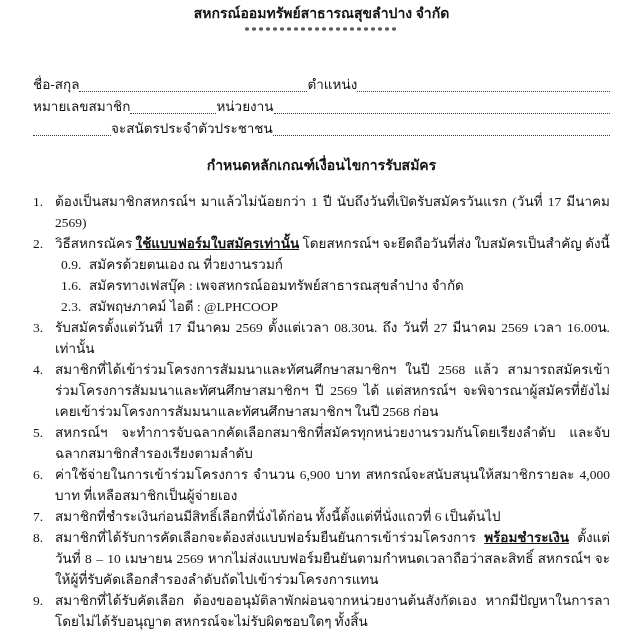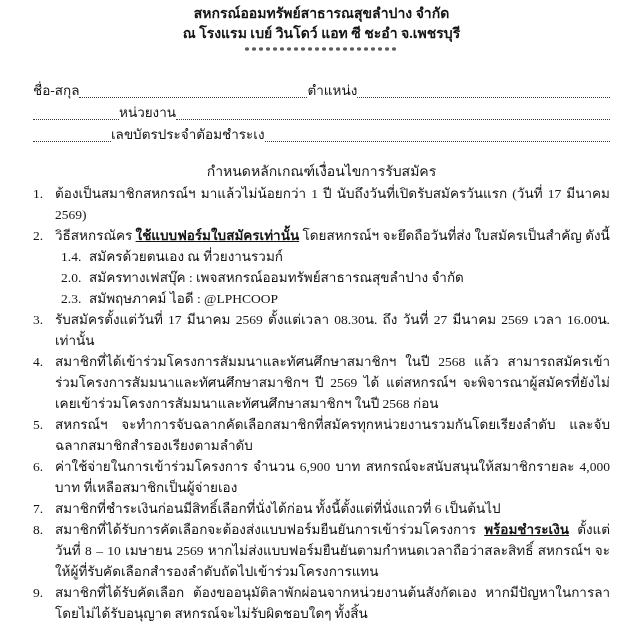--- a/index.html
+++ b/index.html
@@ -11,87 +11,87 @@
   }
   .page{position:relative;width:640px;height:640px;padding:0 30px 0 33px;box-sizing:border-box;}
   .clip-remnant{
     position:absolute;top:0;left:386px;height:5px;width:40px;overflow:hidden;
     font-size:13px;color:#333;
   }
   .clip-remnant span{display:block;margin-top:-15px;}
   .header{text-align:center;padding-top:4px;}
   .h-line{font-size:14px;line-height:20px;font-weight:bold;}
   .stars{font-size:10px;font-weight:bold;letter-spacing:2px;line-height:12px;margin-top:1px;}
-  .form{margin-top:22px;}
+  .form{margin-top:36px;}
   .form-row{display:flex;align-items:flex-end;height:22px;}
   .form-row .lbl{flex:0 0 auto;white-space:pre;}
   .dots{border-bottom:1.5px dotted #3a3a3a;height:4px;margin-bottom:3px;}
   .dots.fixed{flex:0 0 auto;}
   .dots.grow{flex:1 1 auto;}
-  .rules-heading{text-align:center;font-weight:normal;margin-top:16px;margin-bottom:1px;font-size:14px;}
+  .rules-heading{text-align:center;font-weight:bold;margin-top:16px;margin-bottom:15px;font-size:14px;}
   ol.rules{list-style:none;margin:0;padding:0;}
   ol.rules>li{display:grid;grid-template-columns:22px 1fr;column-gap:0;}
   ol.rules .num{text-align:left;}
   ol.rules .txt{text-align:justify;}
   ol.sub{list-style:none;margin:0;padding:0 0 0 28px;}
   ol.sub>li{display:grid;grid-template-columns:28px 1fr;}
   .bu{font-weight:bold;text-decoration:underline;}
 </style>
 </head>
 <body>
 
 <div class="page">
   <div class="clip-remnant">
       <span>ู</span>
     </div>
 
   <div class="header">
     <div class="h-line">สหกรณ์ออมทรัพย์สาธารณสุขลำปาง จำกัด</div>
-    <div class="h-line">ณ โรงแรม เบย์ วินโดว์ แอท ซี ชะอำ จ.เพชรบุรี</div>
     <div class="stars">**********************</div>
   </div>
 
   <div class="form" id="form-rows">
       <div class="form-row">
         <span class="lbl">ชื่อ-สกุล</span>
         <span class="dots fixed" style="width: 228px;"></span>
         <span class="lbl">ตำแหน่ง</span>
         <span class="dots grow"></span>
       </div>
       <div class="form-row">
+        <span class="lbl">หมายเลขสมาชิก</span>
         <span class="dots fixed" style="width: 86px;"></span>
         <span class="lbl">หน่วยงาน</span>
         <span class="dots grow"></span>
       </div>
       <div class="form-row">
         <span class="dots fixed" style="width: 78px;"></span>
-        <span class="lbl">เลขบัตรประจำตัอมชำระเง</span>
+        <span class="lbl">จะสนัตรประจำตัวประชาชน</span>
         <span class="dots grow"></span>
       </div>
     </div>
 
   <div class="rules-heading">กำหนดหลักเกณฑ์เงื่อนไขการรับสมัคร</div>
 
   <ol class="rules" id="rules-list">
       <li>
         <span class="num">1.</span>
         <span class="txt"><span>ต้องเป็นสมาชิกสหกรณ์ฯ มาแล้วไม่น้อยกว่า 1 ปี นับถึงวันที่เปิดรับสมัครวันแรก (วันที่ 17 มีนาคม 2569)</span></span>
       </li>
       <li>
         <span class="num">2.</span>
         <span class="txt"><span>วิธีสหกรณัคร </span><span class="bu">ใช้แบบฟอร์มใบสมัครเท่านั้น</span><span> โดยสหกรณ์ฯ จะยึดถือวันที่ส่ง ใบสมัครเป็นสำคัญ ดังนี้</span></span>
       </li>
       <li style="display: block;">
         <ol class="sub">
           <li>
-            <span class="num">1.4.</span>
+            <span class="num">0.9.</span>
             <span class="txt">สมัครด้วยตนเอง ณ ที่วยงานรวมก์</span>
           </li>
           <li>
-            <span class="num">2.0.</span>
+            <span class="num">1.6.</span>
             <span class="txt">สมัครทางเฟสบุ๊ค : เพจสหกรณ์ออมทรัพย์สาธารณสุขลำปาง จำกัด</span>
           </li>
           <li>
             <span class="num">2.3.</span>
             <span class="txt">สมัพฤษภาคม์ ไอดี : @LPHCOOP</span>
           </li>
         </ol>
       </li>
       <li>
         <span class="num">3.</span>

